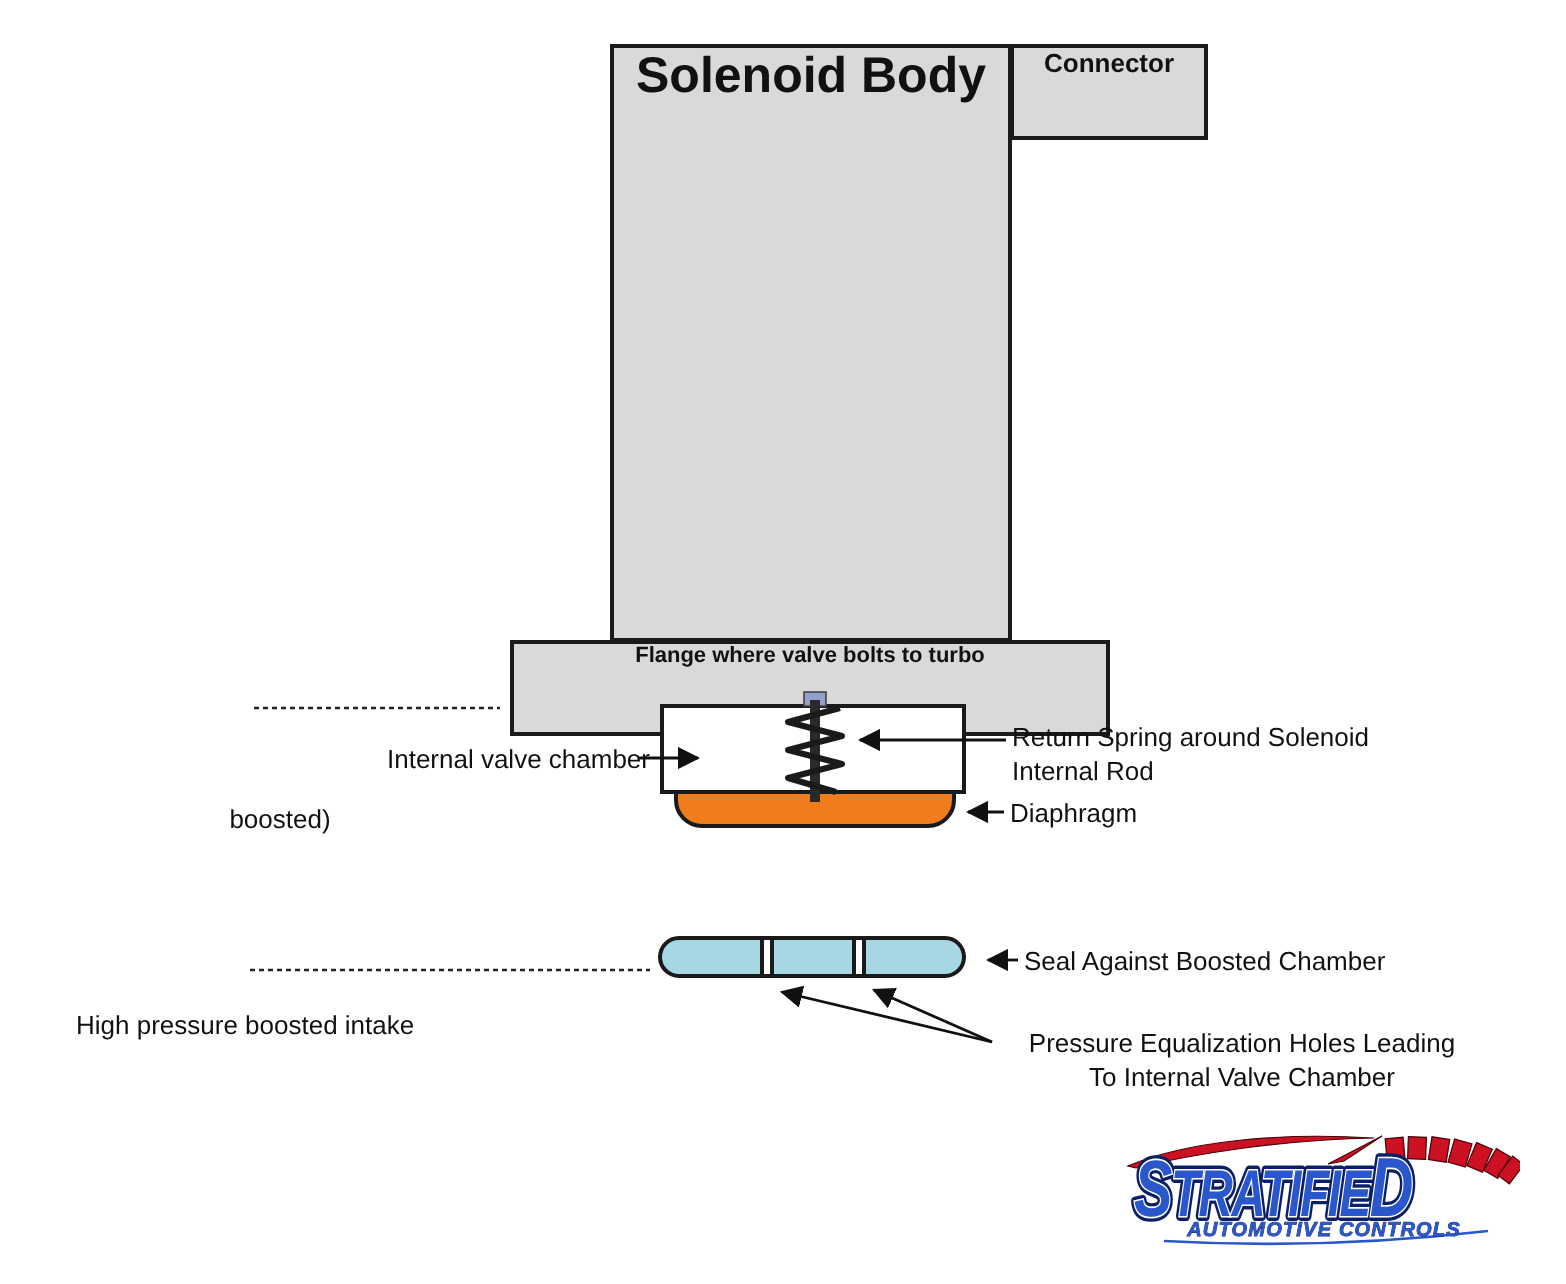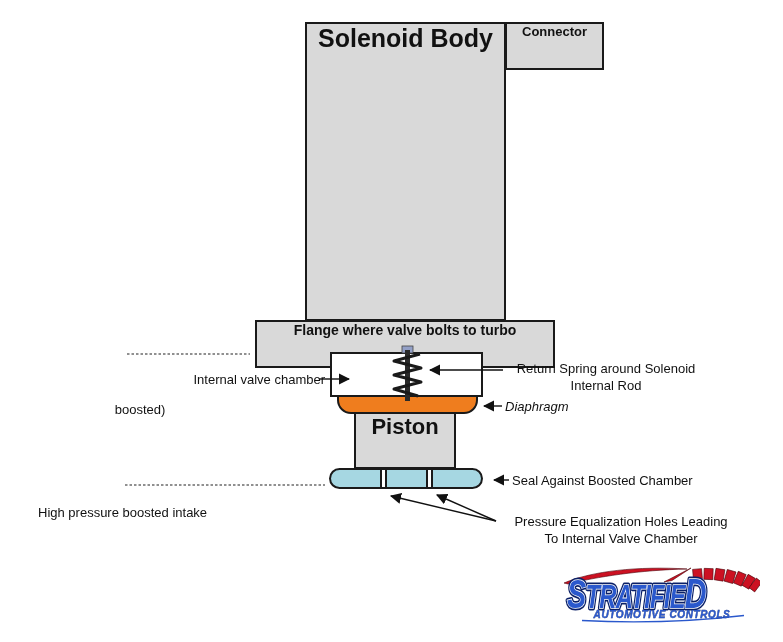--- a/index.html
+++ b/index.html
@@ -6,34 +6,34 @@
     --box-gray:#d9d9d9; --outline-black:#1a1a1a; --diaphragm-orange:#ef7d1e;
     --seal-blue:#a6d7e2; --logo-blue:#2a58cc; --logo-dark-blue:#0a1f66; --logo-red:#cc1122;
   }
   html,body{margin:0;padding:0;background:#fff;}
   .canvas{position:relative;width:783px;height:642px;background:#fff;overflow:hidden;
           font-family:"Liberation Sans",sans-serif;color:#111;}
   .box{position:absolute;box-sizing:border-box;background:var(--box-gray,#d9d9d9);
        border:2px solid var(--outline-black,#1a1a1a);display:flex;justify-content:center;font-weight:bold;}
   .solenoid-body{left:305px;top:22px;width:201px;height:299px;font-size:25px;}
   .connector{left:505px;top:22px;width:99px;height:48px;font-size:13px;}
-  .flange{left:255px;top:320px;width:300px;height:48px;font-size:14px;}
+  .flange{left:255px;top:320px;width:300px;height:48px;font-size:11px;}
   .chamber{left:330px;top:352px;width:153px;height:45px;background:#fff;}
   .piston{left:354px;top:412px;width:102px;height:57px;font-size:22px;}
   .diaphragm{left:337px;top:395px;width:141px;height:19px;background:var(--diaphragm-orange,#ef7d1e);
              border-radius:0 0 14px 14px;border:2px solid var(--outline-black,#1a1a1a);}
   .seal{left:329px;top:468px;width:154px;height:21px;background:var(--seal-blue,#a6d7e2);
         border-radius:11px;border:2px solid var(--outline-black,#1a1a1a);overflow:hidden;}
   .hole{position:absolute;top:-2px;bottom:-2px;width:7px;box-sizing:border-box;background:#fff;
         border-left:2px solid var(--outline-black,#1a1a1a);border-right:2px solid var(--outline-black,#1a1a1a);}
   .hole1{left:49px;} .hole2{left:95px;}
   .lbl{position:absolute;font-size:13px;line-height:17px;white-space:nowrap;}
   .lbl-internal{left:148px;top:371px;width:177px;text-align:right;}
-  .lbl-return{left:506px;top:360px;width:200px;text-align:center;}
-  .lbl-diaphragm{left:505px;top:398px;font-style:italic;}
+  .lbl-return{left:506px;top:360px;width:200px;}
+  .lbl-diaphragm{left:505px;top:398px;}
   .lbl-low{left:40px;top:401px;width:200px;text-align:center;}
   .lbl-high{left:38px;top:504px;}
   .lbl-seal{left:512px;top:472px;}
   .lbl-holes{left:505px;top:513px;width:232px;text-align:center;}
   svg.overlay{position:absolute;left:0;top:0;width:783px;height:642px;}
   svg.logo{position:absolute;left:560px;top:566px;width:200px;height:58px;}
   .annline{stroke:#111;stroke-width:1.4;fill:none;}
   .dashline{stroke:#222;stroke-width:1.2;fill:none;stroke-dasharray:2.5 2;}
   .rod{stroke:#2a2a2a;stroke-width:5;}
   .coil{stroke:#1a1a1a;stroke-width:3;fill:none;stroke-linejoin:round;}
@@ -57,23 +57,20 @@
   <div class="box solenoid-body">
     <span>Solenoid Body</span>
   </div>
   <div class="box connector">
     <span>Connector</span>
   </div>
   <div class="box flange">
     <span>Flange where valve bolts to turbo</span>
   </div>
   <div class="box chamber"></div>
-  <div class="box piston">
-    <span>Piston</span>
-  </div>
   <div class="box diaphragm"></div>
   <div class="box seal">
     <div class="hole hole1"></div>
     <div class="hole hole2"></div>
   </div>
 
   <svg class="overlay" viewBox="0 0 783 642">
     <defs>
       <marker id="ah" viewBox="0 0 10 10" refX="9" refY="5" markerWidth="8" markerHeight="8" orient="auto">
         <path d="M0,0 L10,5 L0,10 z" fill="#111"></path>

